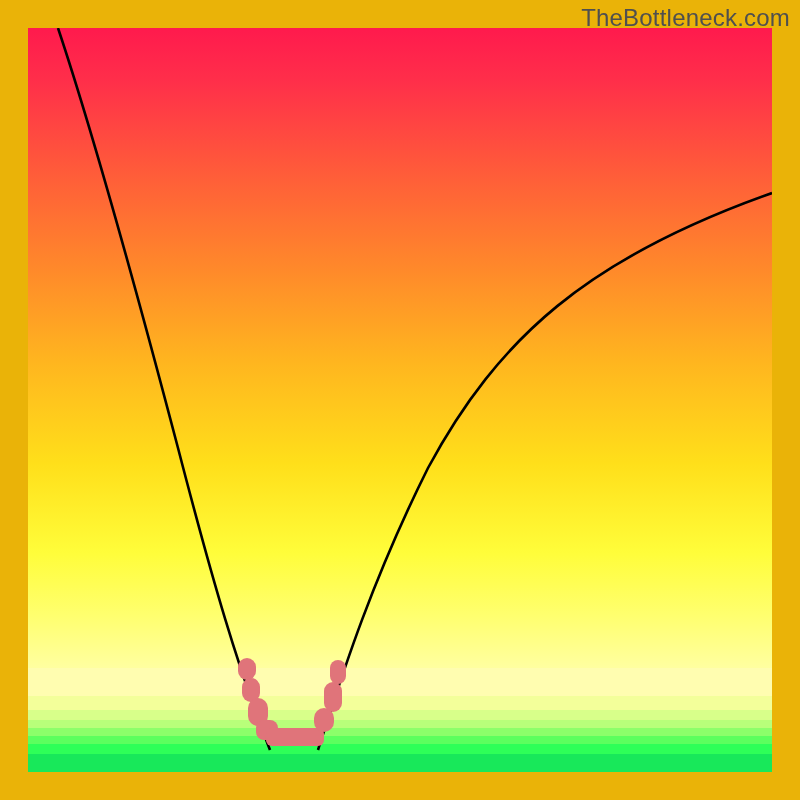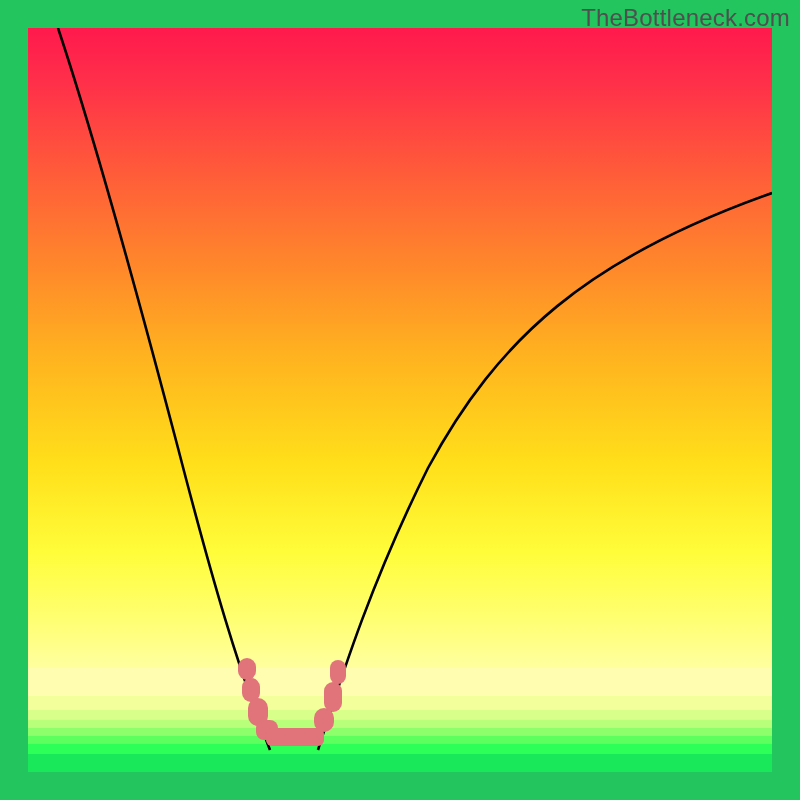--- a/index.html
+++ b/index.html
@@ -9,21 +9,21 @@
     height: 800px;
     background: #000;
     overflow: hidden;
     font-family: Arial, Helvetica, sans-serif;
   }
   .frame {
     position: absolute;
     top: 0; left: 0;
     width: 800px;
     height: 800px;
-    background: #22c55e;
+    background: #eab308;
   }
   .plot-area {
     position: absolute;
     top: 28px;
     left: 28px;
     width: 744px;
     height: 744px;
     overflow: hidden;
   }
   .watermark {

